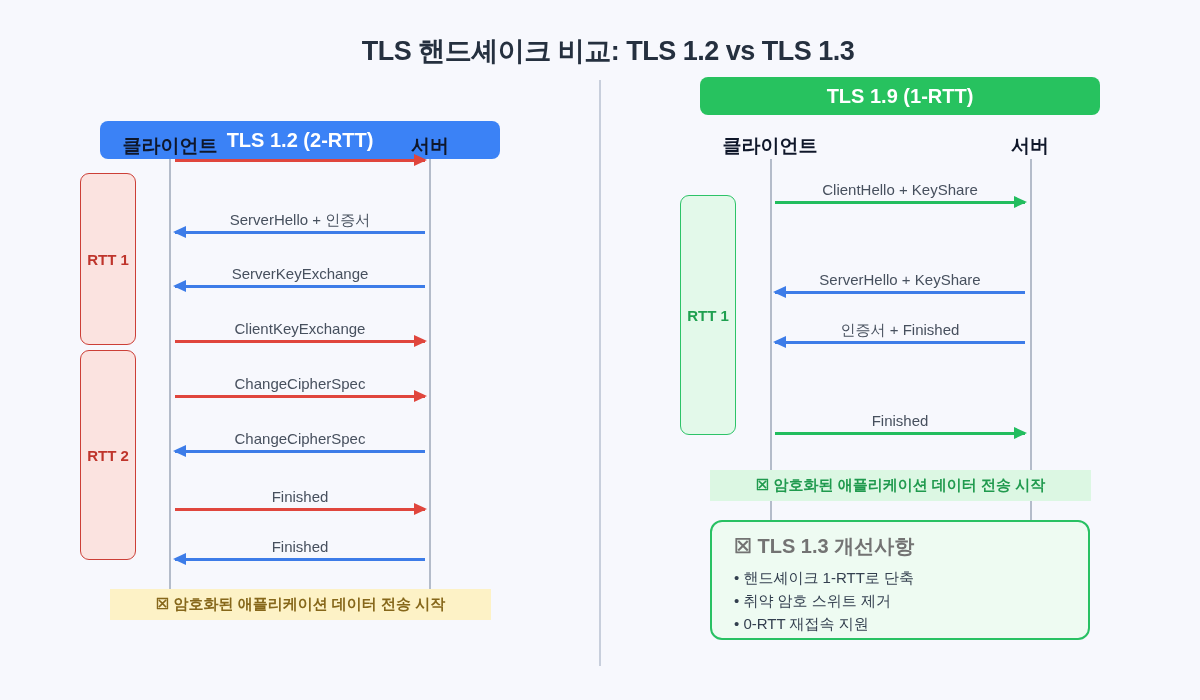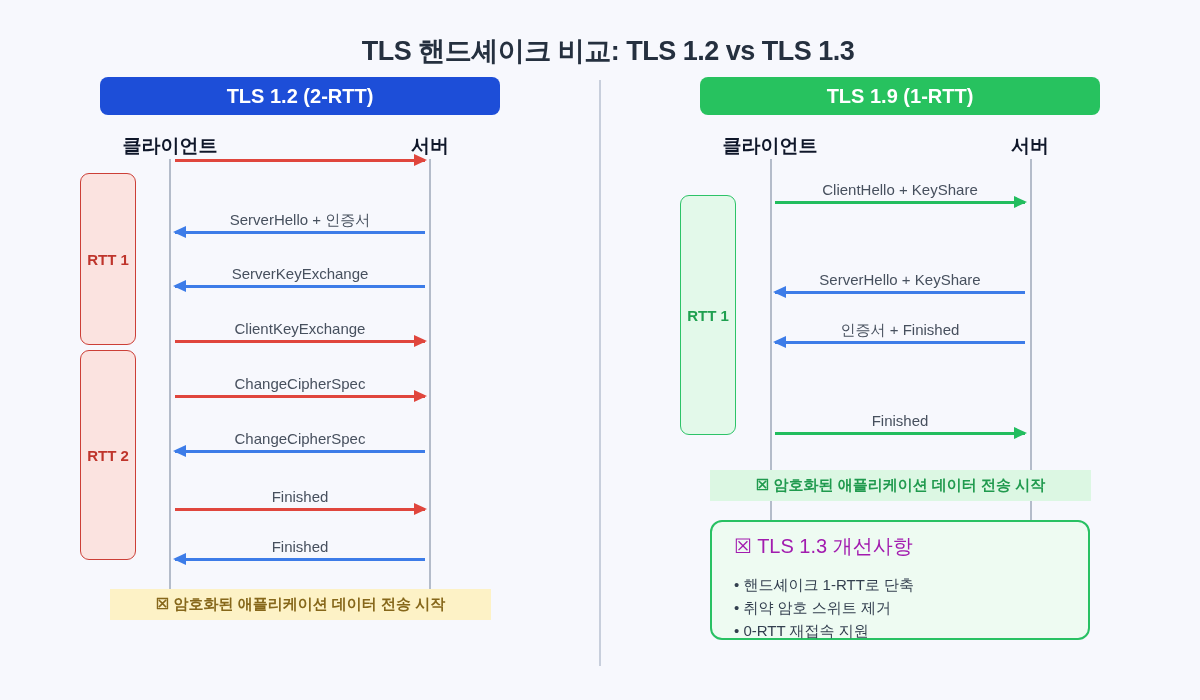--- a/index.html
+++ b/index.html
@@ -22,21 +22,21 @@
   .divider {
     position:absolute; left:599px; top:80px; width:2px; height:586px;
     background:#c8cfdc;
   }
 
   .panel-header {
     position:absolute; top:77px; width:400px; height:38px;
     border-radius:8px; color:#ffffff; font-size:20px; font-weight:bold;
     display:flex; align-items:center; justify-content:center;
   }
-  .panel-header.red   { left:100px; background:#1d4ed8; }
+  .panel-header.red   { left:100px; background:#3b82f6;margin-top:44px; }
   .panel-header.green { left:700px; background:#27c25f; }
 
   .actor {
     position:absolute; top:133px; font-size:19px; font-weight:bold;
     color:#0f172a; text-align:center; width:140px;
   }
 
   .lifeline { position:absolute; width:2px; background:#b4bcca; z-index:1; }
 
   .rtt-box {
@@ -77,21 +77,21 @@
   }
   .note-strip.yellow { left:110px; top:589px; background:#fdf2c6; color:#86671a; }
   .note-strip.lightgreen { left:710px; top:470px; background:#dcf7e3; color:#209a4e; }
 
   .improvements {
     position:absolute; left:710px; top:520px; width:380px; height:120px;
     background:#eefbf2; border:2px solid #28c163; border-radius:12px;
     padding:11px 22px 0 22px; z-index:4;
   }
   .improvements-title {
-    font-size:20px; font-weight:normal; color:#a21caf; margin-bottom:13px;
+    font-size:20px; font-weight:bold; color:#737373; margin-bottom:6px;
     white-space:nowrap;
   }
   .imp-item {
     font-size:15px; color:#333f4f; line-height:23px; white-space:nowrap;
   }
   .imp-item::before { content:"• "; color:#333f4f; }
 </style>
 </head>
 <body>
 

